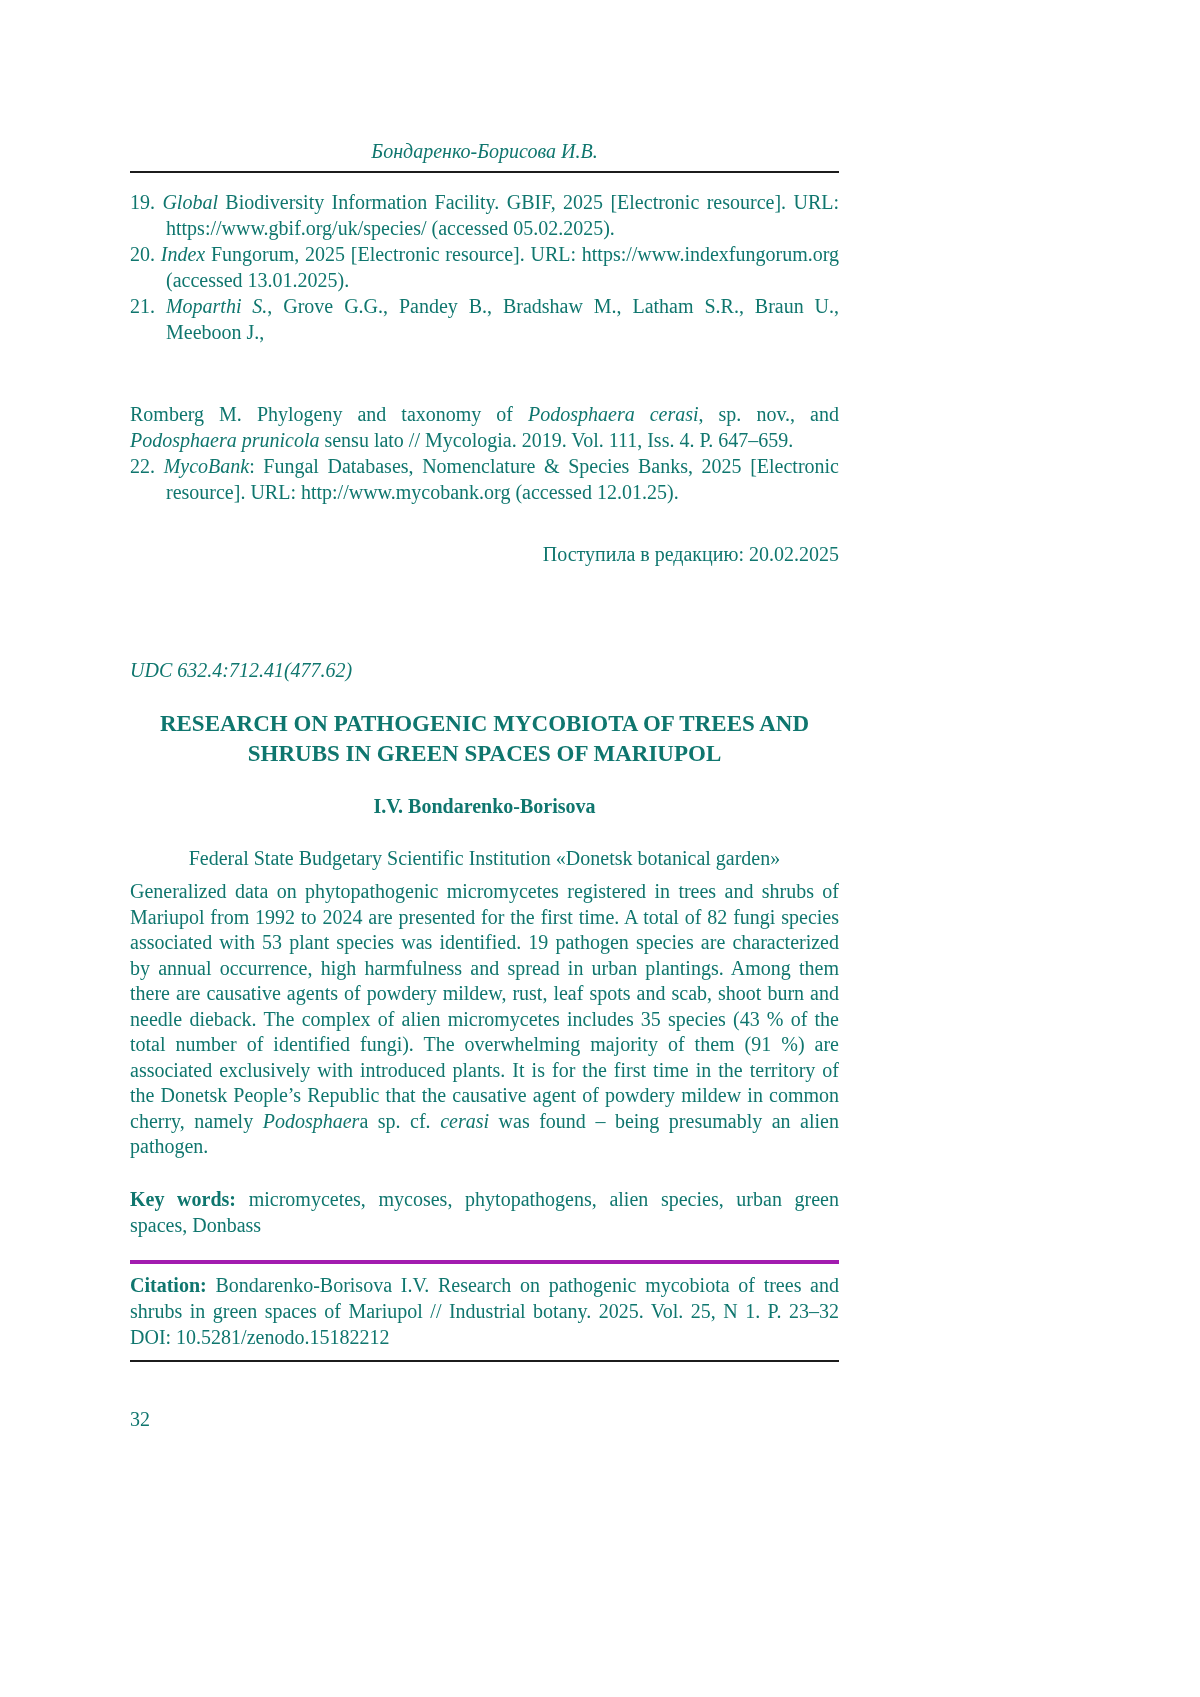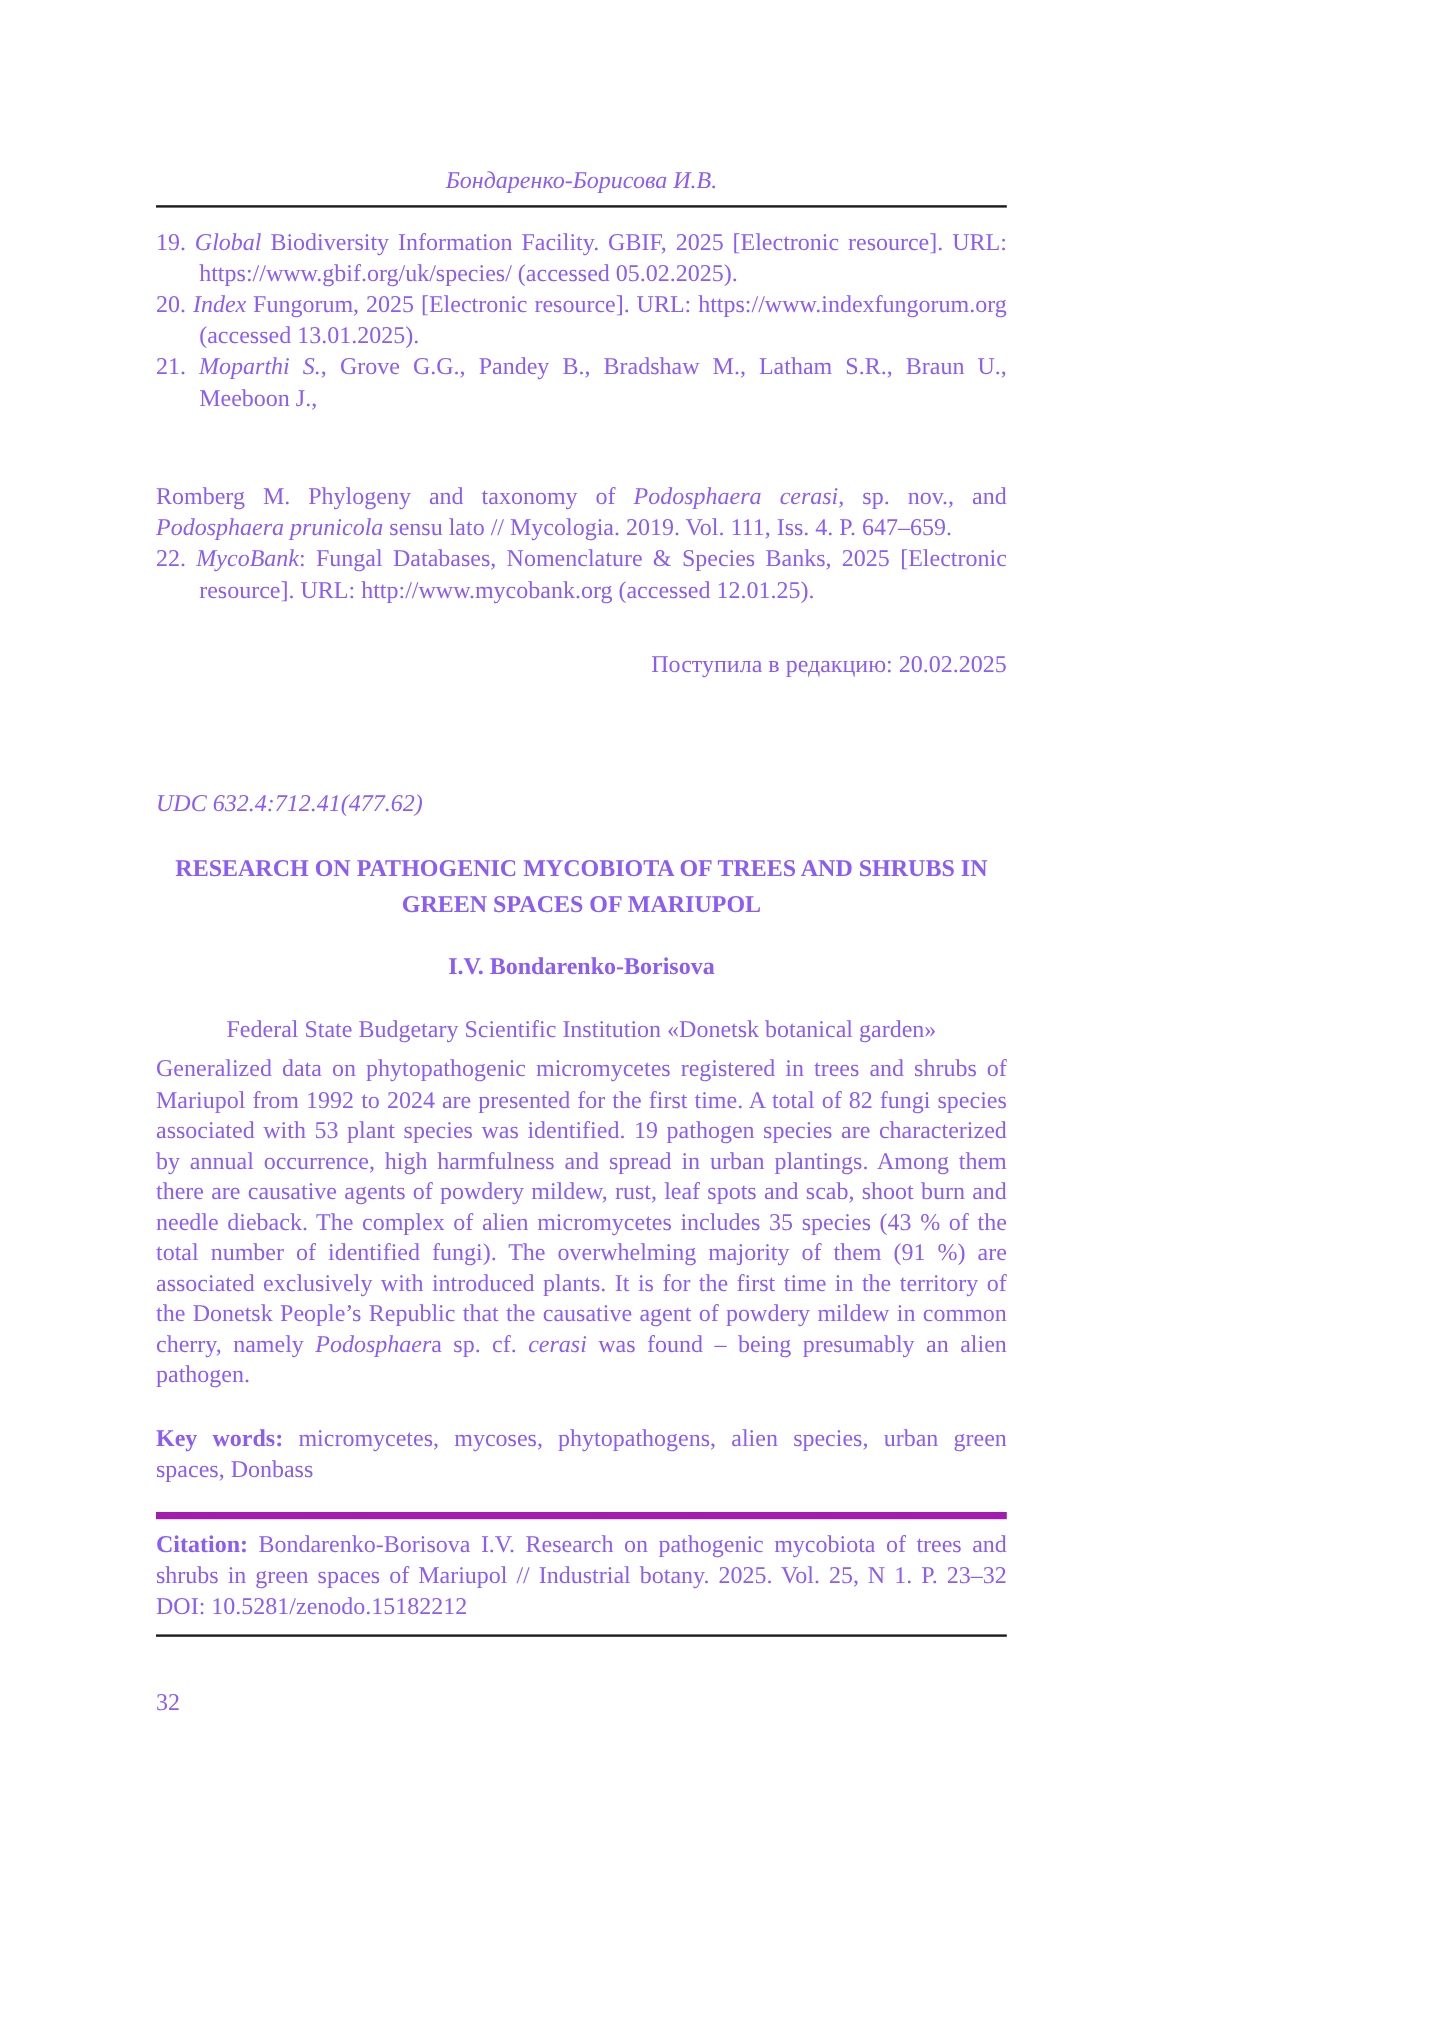--- a/index.html
+++ b/index.html
@@ -5,50 +5,50 @@
   * { margin: 0; padding: 0; box-sizing: border-box; }
   html, body { background: #ffffff; }
   .page {
     position: relative;
     width: 1007px;
     height: 1697px;
     background: #ffffff;
     font-family: "Liberation Serif", serif;
     font-size: 20px;
     line-height: 26px;
-    color: #8b5cf6;
+    color: #0f766e;
     overflow: hidden;
   }
   .content {
     position: relative;
     padding: 138px 168px 0 130px;
   }
   .running-head { font-style: italic; text-align: center; }
   .head-rule { border: 0; border-top: 2px solid #1c1c1c; margin-top: 7px; }
   .refs { display: flex; gap: 56px; margin-top: 16px; flex-direction: column; }
   .refcol { flex: 1; text-align: justify; }
   .ref { padding-left: 36px; text-indent: -36px; }
   .ref.noindent { padding-left: 0; text-indent: 0; }
   .received { margin-top: 36px; text-align: right; }
   .udc { margin-top: 90px; font-style: italic; }
   .title {
     margin-top: 26px;
     font-weight: bold;
     text-align: center;
-    font-size: 20px;
+    font-size: 23px;
     line-height: 30px;
   }
   .author { margin-top: 24px; font-weight: bold; text-align: center; font-family: Liberation Serif, serif; }
   .affil { margin-top: 26px; text-align: center; }
   .abstract { margin-top: 8px; text-align: justify; line-height: 25.5px; }
   .keywords { margin-top: 26px; text-align: justify; }
   .keywords .kw-label { font-weight: bold; }
   .citation {
     margin-top: 22px;
-    border-top: 6px solid #a21caf;
+    border-top: 4px solid #a21caf;
     border-bottom: 2px solid #1c1c1c;
     padding: 8px 0 10px 0;
     text-align: justify;
   }
   .citation .cit-label { font-weight: bold; }
   .footer {
     position: absolute;
     top: 1406px;
     left: 130px;
     right: 168px;

